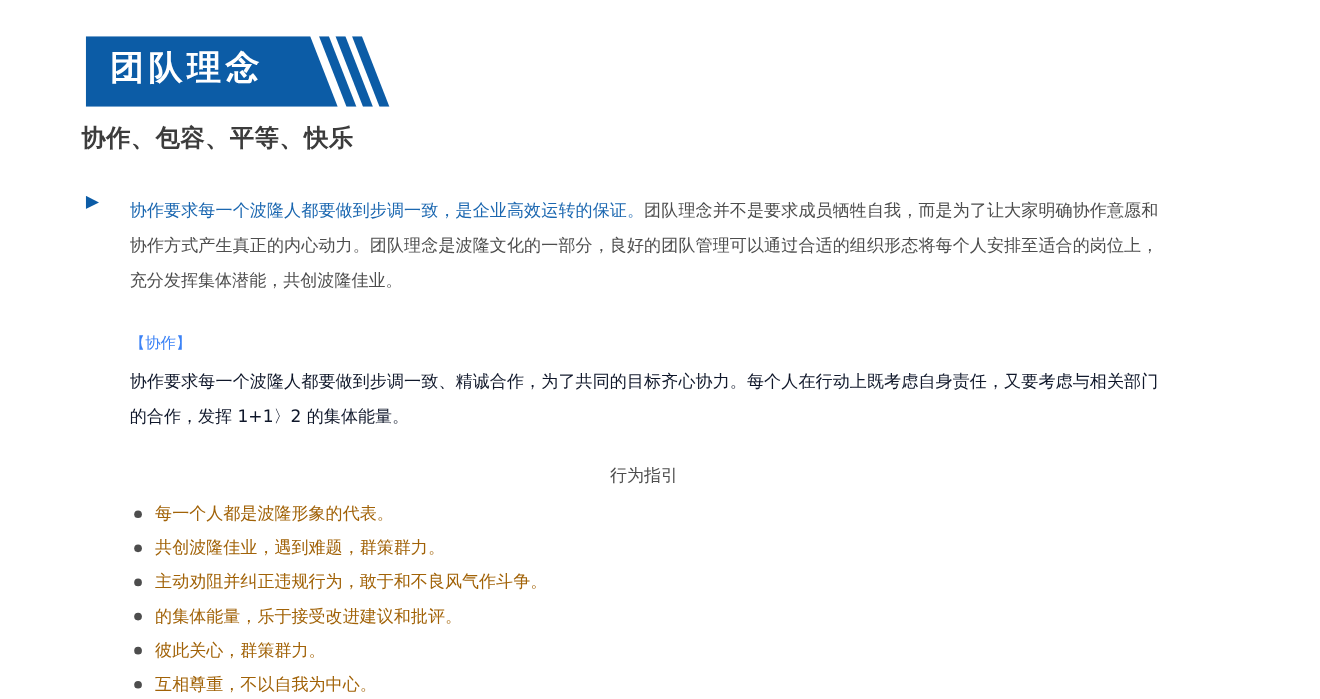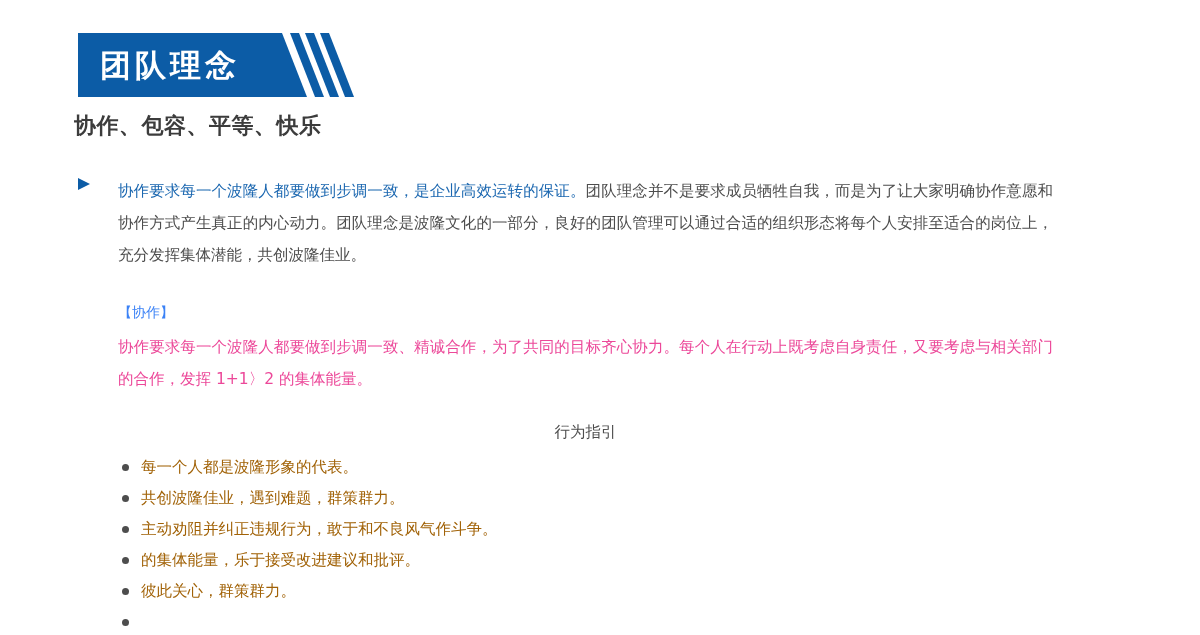--- a/index.html
+++ b/index.html
@@ -10,21 +10,21 @@
     font-family: "DejaVu Sans", "Liberation Sans", sans-serif;
   }
   .page { padding-left: 78px; padding-top: 33px; width: 1200px; }
 
   
   .banner { position: relative; height: 64px; width: 300px; }
   .banner svg { position: absolute; left: 0; top: 0; }
   .banner-title {
     position: absolute; left: 22px; top: 0;
     line-height: 64px; font-size: 31px; font-weight: bold;
-    color: #ffffff; letter-spacing: 4px; white-space: nowrap;
+    color: #ffffff; letter-spacing: 4px; white-space: nowrap; font-family: Liberation Mono, monospace;
   }
 
   
   .subtitle {
     margin-top: 14px; margin-left: -4px;
     font-size: 22px; font-weight: bold; color: #3c3c3c;
     letter-spacing: 0.5px;
   }
 
   
@@ -33,21 +33,21 @@
   .intro-text {
     margin-left: 40px; width: 935px;
     font-size: 15.5px; line-height: 32px; color: #4d4d4d;
     text-align: justify;
   }
   .blue-text { color: #1b67b0; }
 
   
   .section { margin-left: 40px; width: 935px; }
   .section-heading { margin-top: 30px; font-size: 14px; line-height: 22px; font-weight: normal; color: #3b82f6; }
-  .section-body { margin-top: 8px; font-size: 15.5px; line-height: 32px; color: #ec4899; text-align: justify; }
+  .section-body { margin-top: 8px; font-size: 15.5px; line-height: 32px; color: #0f172a; text-align: justify; }
 
   .guide-heading { margin-top: 26px; font-size: 15.5px; line-height: 22px; color: #4d4d4d; text-align: center; }
   .guide-list { list-style: none; margin-top: 9px; }
   .guide-list li {
     display: flex; align-items: center;
     height: 31px; padding-left: 4px;
     font-size: 15.5px; color: #a16207; text-align: right;
   }
   .dot {
     width: 7px; height: 7px; border-radius: 50%;
@@ -99,17 +99,18 @@
       <li>
         <span class="dot"></span>
         <span>的集体能量，乐于接受改进建议和批评。</span>
       </li>
       <li>
         <span class="dot"></span>
         <span>彼此关心，群策群力。</span>
       </li>
       <li>
         <span class="dot"></span>
+        <span>互相尊重，不以自我为中心。</span>
       </li>
     </ul>
   </div>
 
 </div>
 
 </body></html>

